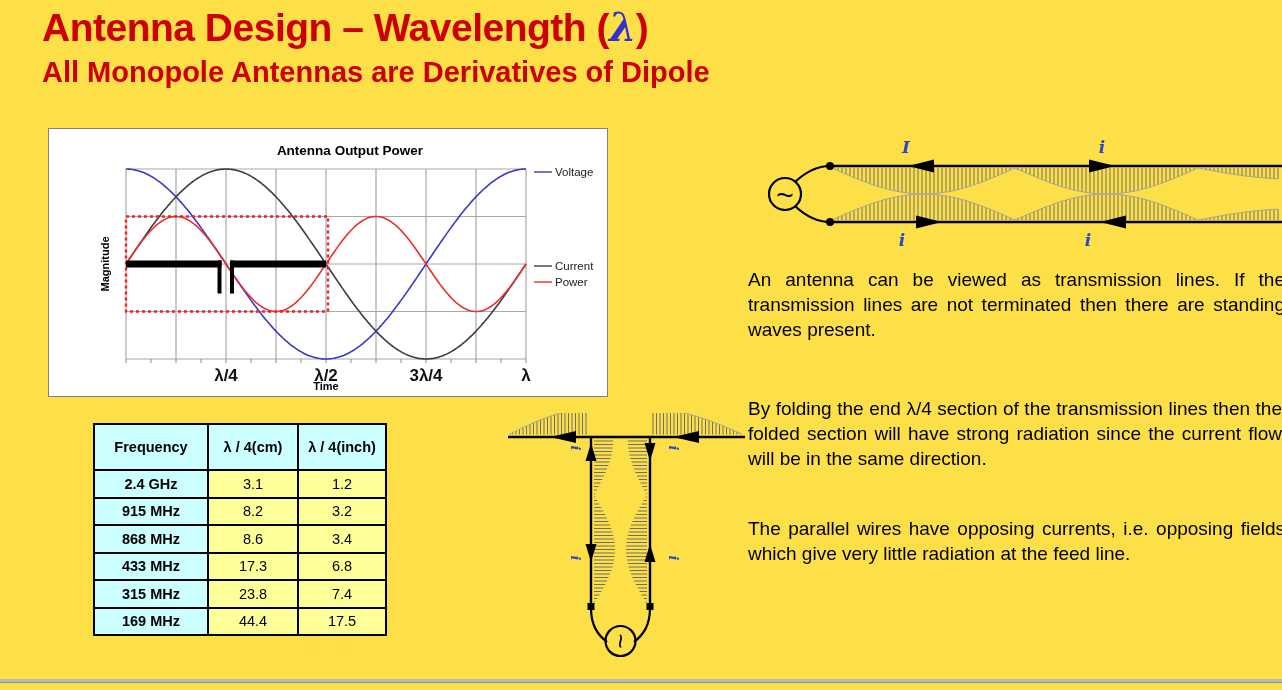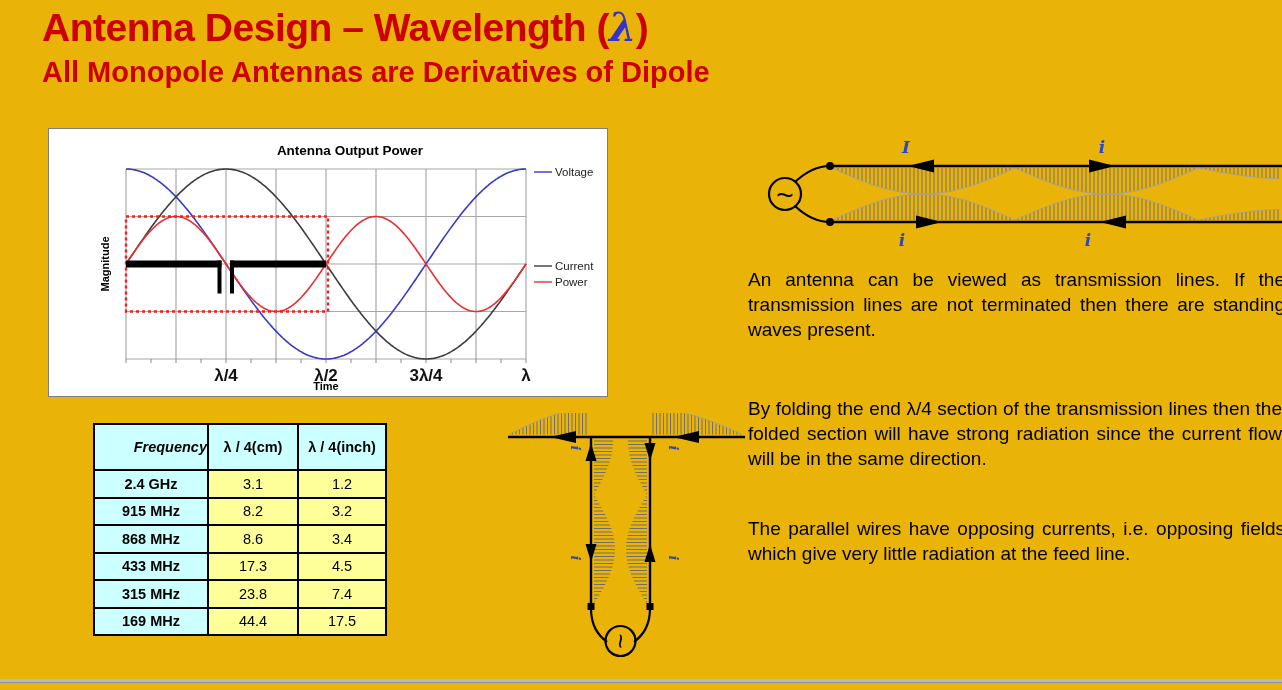--- a/index.html
+++ b/index.html
@@ -1,29 +1,29 @@
 <!DOCTYPE html>
 <html><head>
 <meta charset="utf-8">
 <style>
   html,body{margin:0;padding:0;background:#fff;}
-  .slide{position:relative;width:1282px;height:690px;background:#eab308;overflow:hidden;
+  .slide{position:relative;width:1282px;height:690px;background:#fde047;overflow:hidden;
          font-family:"Liberation Sans","DejaVu Sans",sans-serif;}
   .title{position:absolute;left:42px;top:4px;font-size:39px;font-weight:bold;color:#cc0000;
          letter-spacing:-0.5px;white-space:nowrap;}
   .title .lam{color:#3333cc;font-family:"DejaVu Serif",serif;font-style:italic;}
   .subtitle{position:absolute;left:42px;top:56px;font-size:29px;font-weight:bold;color:#cc0000;white-space:nowrap;}
   .chart-panel{position:absolute;left:48px;top:128px;width:514px;height:267px;
                border:1px solid #7f7f7f;background:#fff;padding-left:44px;}
   .freq-table{position:absolute;left:93px;top:423px;display:grid;
               grid-template-columns:112px 88px 86px;grid-template-rows:44px repeat(6,25.5px);
               gap:2px;border:2px solid #000;background:#000;}
   .cell{display:flex;align-items:center;justify-content:center;font-size:14.5px;color:#000;}
   .hdr{background:#ccffff;font-weight:bold;flex-direction:row;line-height:1.15;}
-  .hdr-freq{justify-content:flex-end;font-style:italic;}
+  .hdr-freq{}
   .freq-cell{background:#ccffff;font-weight:bold;}
   .val-cell{background:#ffff99;}
   .para{position:absolute;color:#000;font-size:19px;line-height:1.32;text-align:justify;}
   #para1{left:748px;top:267px;width:537px;}
   #para2{left:748px;top:396px;width:534px;}
   #para3{left:748px;top:516px;width:537px;}
   .attrib{position:absolute;left:910px;top:624px;font-size:15px;font-weight:bold;
           line-height:1.15;color:#000;}
   .attrib a{color:#cc0000;text-decoration:underline;}
   .bottom-rule{position:absolute;left:0;top:679px;width:1282px;height:3px;
@@ -118,21 +118,21 @@
     <div class="cell freq-cell">915 MHz</div>
     <div class="cell val-cell">8.2</div>
     <div class="cell val-cell">3.2</div>
 
     <div class="cell freq-cell">868 MHz</div>
     <div class="cell val-cell">8.6</div>
     <div class="cell val-cell">3.4</div>
 
     <div class="cell freq-cell">433 MHz</div>
     <div class="cell val-cell">17.3</div>
-    <div class="cell val-cell">4.5</div>
+    <div class="cell val-cell">6.8</div>
 
     <div class="cell freq-cell">315 MHz</div>
     <div class="cell val-cell">23.8</div>
     <div class="cell val-cell">7.4</div>
 
     <div class="cell freq-cell">169 MHz</div>
     <div class="cell val-cell">44.4</div>
     <div class="cell val-cell">17.5</div>
   </div>
 

